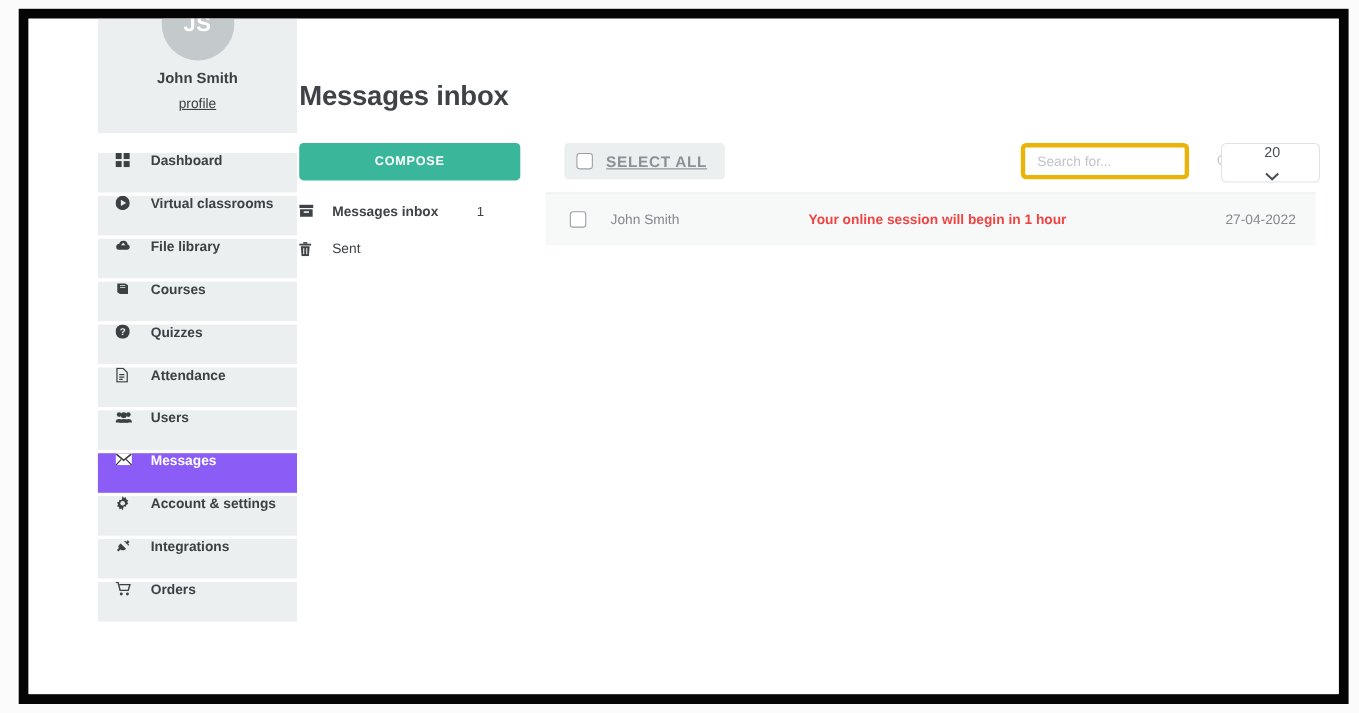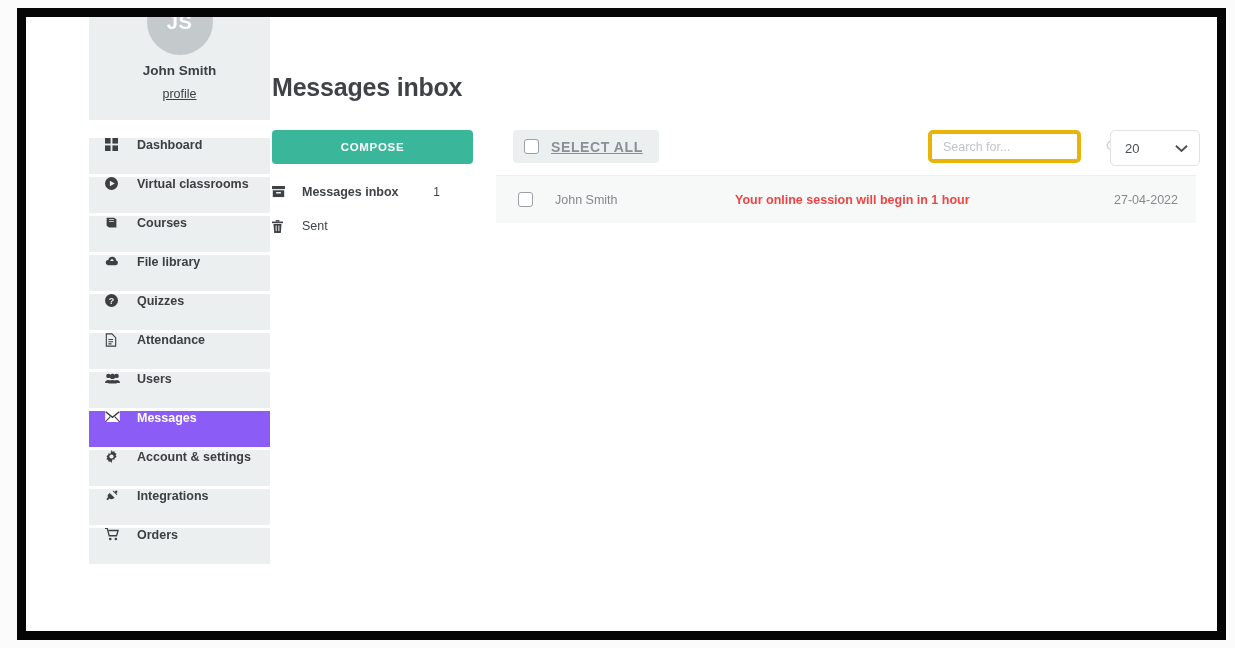--- a/index.html
+++ b/index.html
@@ -181,20 +181,21 @@
     position: absolute; left: 838px; top: 0;
     width: 90px; height: 36px;
     border: 1px solid #dfe3e5;
     border-radius: 5px;
     background: #ffffff;
     display: flex;
     align-items: center;
     justify-content: space-between;
     padding: 0 11px 0 14px;
     cursor: pointer;
+    flex-direction: column;
   }
   .perpage .val { font-size: 13px; color: #4a4f54; }
   .perpage .chev { color: #4a4f54; display: flex; }
 
   
   .folders {
     position: absolute;
     left: 18px; top: 158px;
     width: 200px;
   }
@@ -288,36 +289,36 @@
               <svg width="13" height="13" viewBox="0 0 16 16" fill="currentColor">
                   <circle cx="8" cy="8" r="8"></circle>
                   <polygon points="6,4.5 12,8 6,11.5" fill="#eceff0"></polygon>
                 </svg>
             </span>
             <span>Virtual classrooms</span>
           </div>
 
           <div class="nav-item">
             <span class="ico">
+              <svg width="14" height="13" viewBox="0 0 18 14" fill="currentColor">
+                  <path d="M14.2 5.4A5 5 0 0 0 4.4 4.6 3.6 3.6 0 0 0 3.6 11.7h10.2a3.2 3.2 0 0 0 .4-6.3z"></path>
+                  <polygon points="9,3.4 11.6,6.4 6.4,6.4" fill="#eceff0"></polygon>
+                </svg>
+            </span>
+            <span>File library</span>
+          </div>
+
+          <div class="nav-item">
+            <span class="ico">
               <svg width="13" height="13" viewBox="0 0 16 16" fill="currentColor">
                   <path d="M2 2h9l3 2v10H5L2 12z"></path>
                   <path d="M5 4h6v1H5zM5 6h6v1H5z" fill="#eceff0"></path>
                 </svg>
             </span>
             <span>Courses</span>
-          </div>
-
-          <div class="nav-item">
-            <span class="ico">
-              <svg width="14" height="13" viewBox="0 0 18 14" fill="currentColor">
-                  <path d="M14.2 5.4A5 5 0 0 0 4.4 4.6 3.6 3.6 0 0 0 3.6 11.7h10.2a3.2 3.2 0 0 0 .4-6.3z"></path>
-                  <polygon points="9,3.4 11.6,6.4 6.4,6.4" fill="#eceff0"></polygon>
-                </svg>
-            </span>
-            <span>File library</span>
           </div>
 
           <div class="nav-item">
             <span class="ico">
               <svg width="13" height="13" viewBox="0 0 16 16" fill="currentColor">
                   <circle cx="8" cy="8" r="8"></circle>
                   <text x="8" y="12" font-size="11" font-family="Liberation Sans, sans-serif" font-weight="bold" fill="#eceff0" text-anchor="middle">?</text>
                 </svg>
             </span>
             <span>Quizzes</span>

